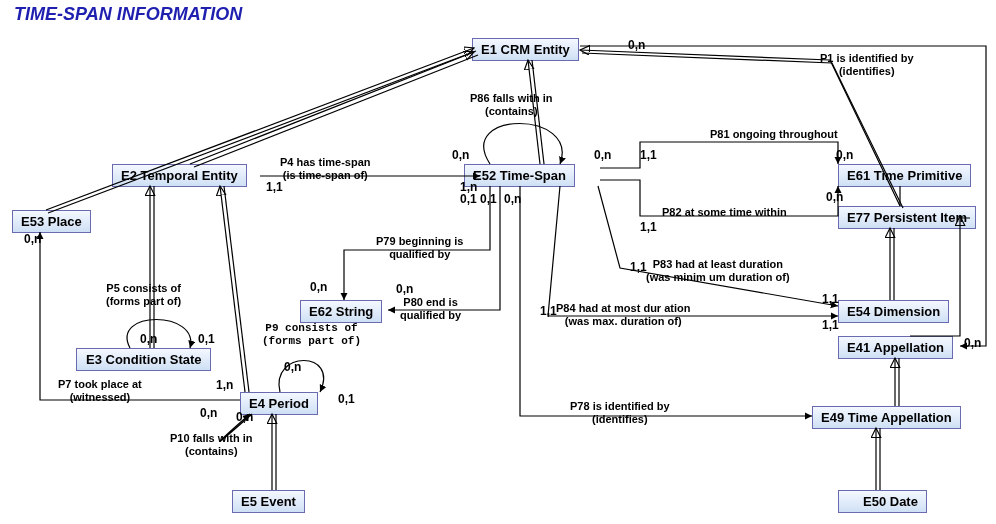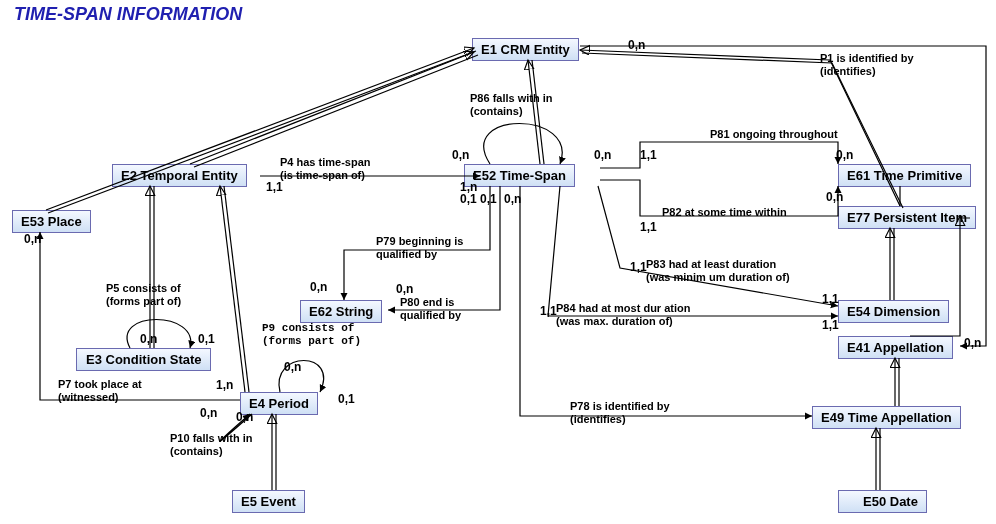--- a/index.html
+++ b/index.html
@@ -30,20 +30,21 @@
     padding: 3px 8px;
     text-align: center;
     white-space: nowrap;
   }
   .rel {
     position: absolute;
     font-size: 11px;
     font-weight: bold;
     color: #000;
     line-height: 1.15;
+    text-align: center;
     white-space: nowrap;
   }
   .card {
     position: absolute;
     font-size: 12px;
     font-weight: bold;
     color: #000;
   }
   svg {
     position: absolute;

